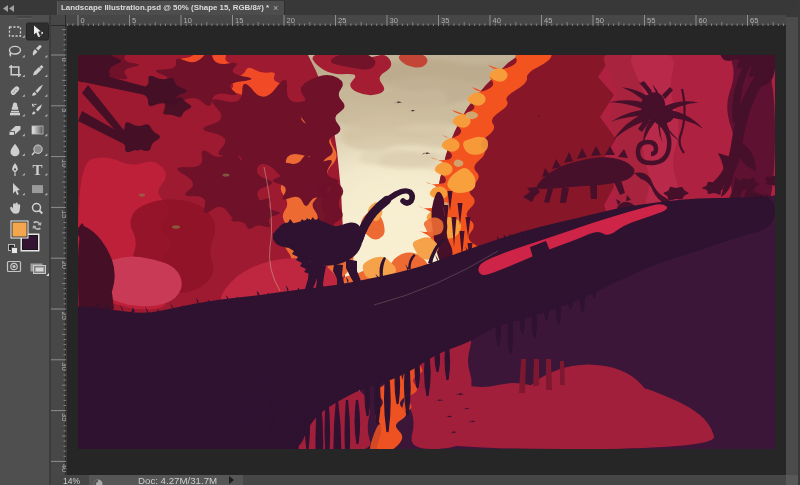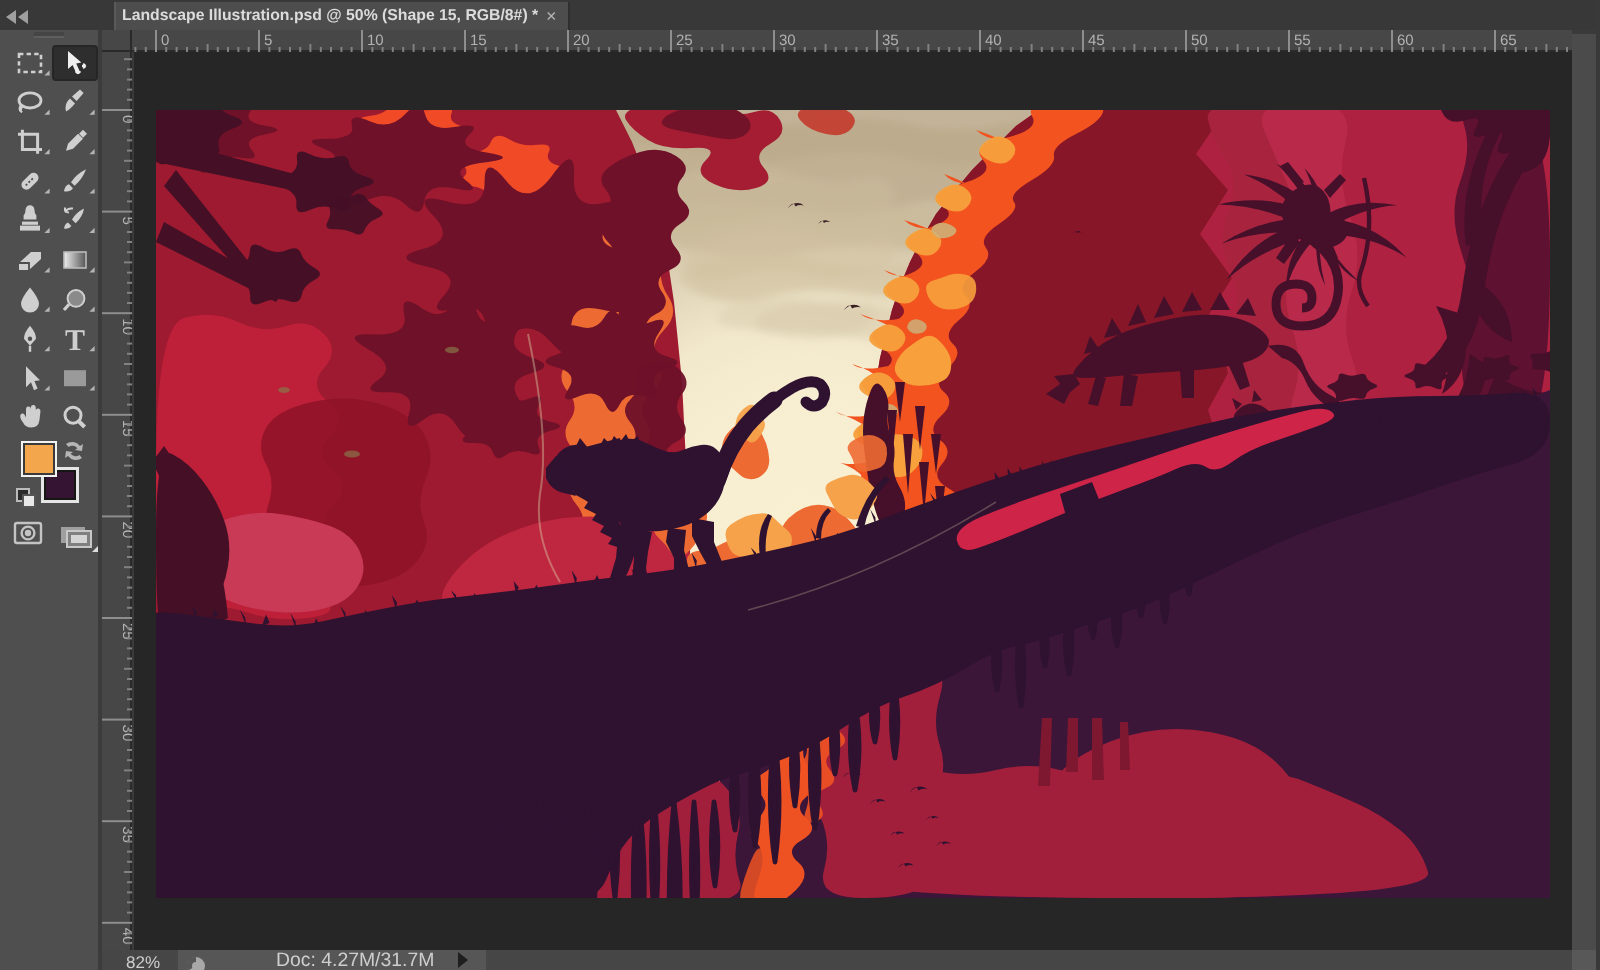--- a/index.html
+++ b/index.html
@@ -622,21 +622,21 @@
       <path d="M377,341 q4.6,-4.6 8.8,-1.4 q-3.0,-0.6 -4.6,0.6 q-1.0,-3.4 -4.2,0.8 Z" fill="#2e1230"></path>
       <path d="M385,355 q3.4499999999999997,-3.4499999999999997 6.6000000000000005,-1.0499999999999998 q-2.25,-0.44999999999999996 -3.4499999999999997,0.44999999999999996 q-0.75,-2.55 -3.1500000000000004,0.6000000000000001 Z" fill="#2e1230"></path>
       <path d="M371,379 q4.14,-4.14 7.920000000000001,-1.26 q-2.7,-0.54 -4.14,0.54 q-0.9,-3.06 -3.7800000000000002,0.7200000000000001 Z" fill="#2e1230"></path>
       <path d="M352,300 q3.4499999999999997,-3.4499999999999997 6.6000000000000005,-1.0499999999999998 q-2.25,-0.44999999999999996 -3.4499999999999997,0.44999999999999996 q-0.75,-2.55 -3.1500000000000004,0.6000000000000001 Z" fill="#2e1230"></path>
       <path d="M390,368 q3.9099999999999997,-3.9099999999999997 7.48,-1.19 q-2.55,-0.51 -3.9099999999999997,0.51 q-0.85,-2.8899999999999997 -3.57,0.68 Z" fill="#2e1230"></path>
     </svg>
 <div class="abs" style="left:786px;top:17px;width:12px;height:458px;background:#4b4b4b"></div>
 <div class="abs" style="left:798px;top:0;width:2px;height:485px;background:#393939"></div>
 <div class="abs" style="left:786px;top:475px;width:12px;height:10px;background:#585858"></div>
 <div class="abs" style="left:51px;top:475px;width:735px;height:10px;background:#464646"></div>
-<div class="abs" style="left:63px;top:475.5px;font-size:8.5px;color:#cecece">82%</div>
+<div class="abs" style="left:63px;top:475.5px;font-size:8.5px;color:#cecece">14%</div>
 <div class="abs" style="left:89px;top:475px;width:154px;height:10px;background:#565656"></div>
 <div class="abs" style="left:93px;top:475px;width:10px;height:10px">
 <svg width="10" height="10">
         <circle cx="5" cy="5" r="4.5" fill="#a8a8a8"></circle>
         <path d="M5,5 L5,0.5 A4.5,4.5 0 0 0 1,7.2 Z" fill="#565656"></path>
         <circle cx="5" cy="5" r="2" fill="#a8a8a8"></circle>
       </svg></div>
 <div class="abs" style="left:138px;top:474.5px;font-size:9.7px;color:#cecece" id="doctext">Doc: 4.27M/31.7M</div>
 <div class="abs" style="left:229px;top:476px;width:0;height:0;border-left:5px solid #1e1e1e;border-top:4px solid transparent;border-bottom:4px solid transparent"></div>
 </div>

